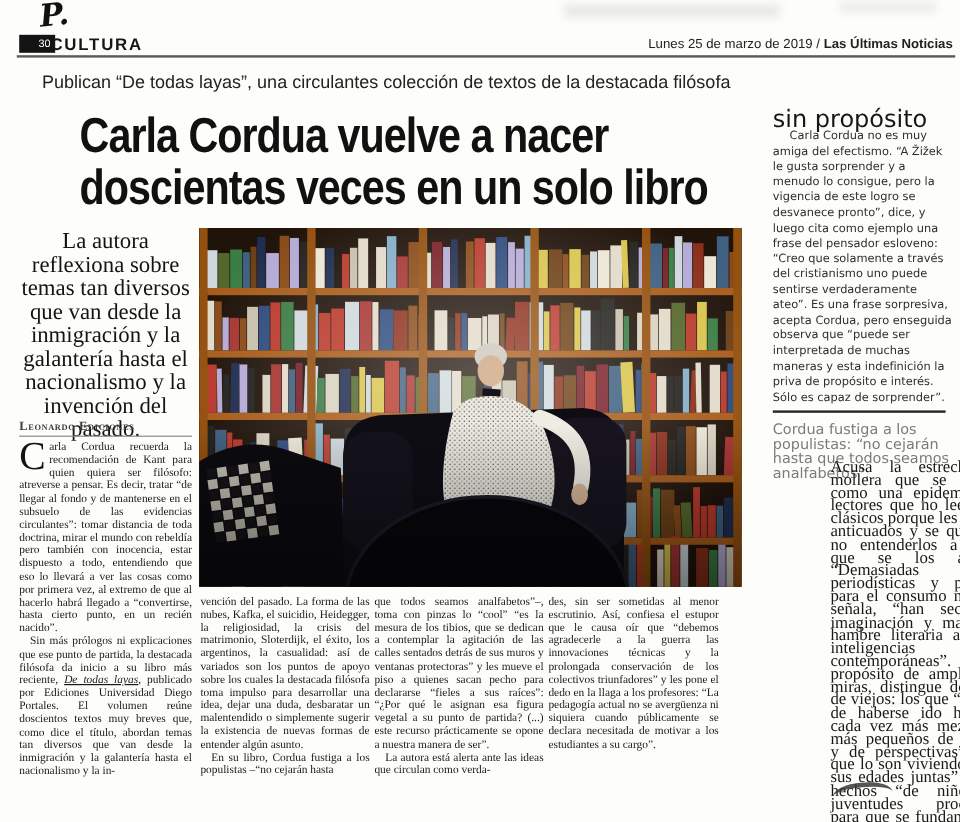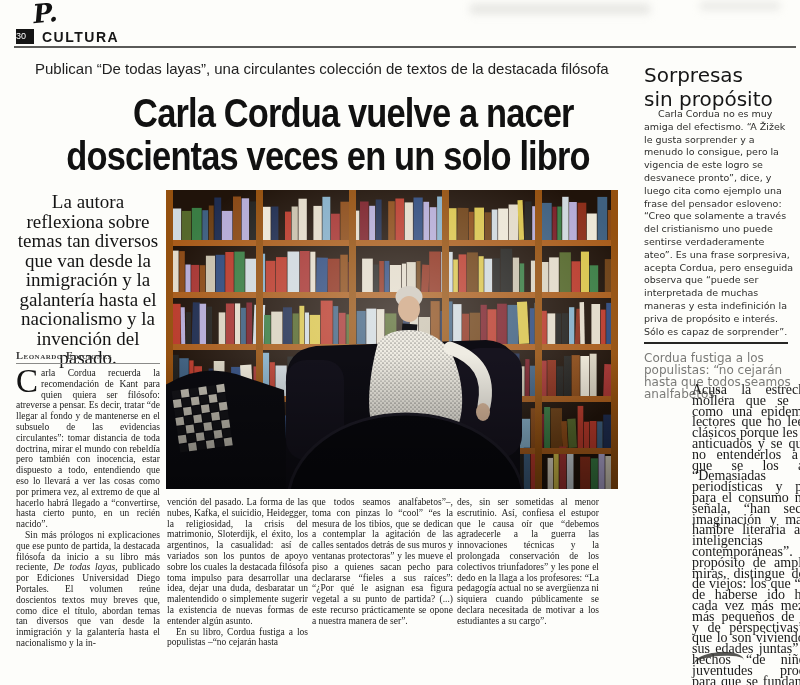--- a/index.html
+++ b/index.html
@@ -3,50 +3,50 @@
 <meta charset="utf-8">
 <style>
   html,body{margin:0;padding:0;background:#e8e8e6;}
   .page{position:relative;width:800px;height:685px;background:#fdfdfa;overflow:hidden;
         font-family:"Liberation Serif",serif;color:#1a1a1a;}
   
   .hand-mark{position:absolute;left:33px;top:-2px;font-family:"DejaVu Serif",serif;
         font-style:italic;font-size:26px;font-weight:700;color:#111;transform:rotate(-6deg);}
   .badge{position:absolute;left:16px;top:29px;width:18px;height:15px;background:#141414;
         color:#fff;font-family:"Liberation Sans",sans-serif;font-size:9px;font-weight:400;
-        line-height:15px;}
+        text-align:center;line-height:15px;padding-left:12px;}
   .section-title{position:absolute;left:42px;top:29px;font-family:"Liberation Sans",sans-serif;
         font-size:14px;font-weight:700;letter-spacing:1.5px;color:#161616;}
   .dateline{position:absolute;right:6px;top:31px;font-family:"Liberation Sans",sans-serif;
         font-size:11px;color:#222;white-space:nowrap;}
   .dateline .paper{font-weight:700;}
   .masthead-rule{position:absolute;left:14px;right:4px;top:46px;height:2px;background:#5a5a58;}
   
   .kicker{position:absolute;left:35px;top:60px;width:592px;font-family:"Liberation Sans",sans-serif;
         font-size:15px;color:#222;}
-  .headline{position:absolute;left:18px;top:92px;width:604px;text-align:right;}
+  .headline{position:absolute;left:18px;top:92px;width:604px;text-align:left;}
   .headline span{display:block;font-family:"Liberation Sans",sans-serif;font-weight:700;
         font-size:41px;line-height:43px;color:#111;letter-spacing:-1px;white-space:nowrap;
         transform:scaleX(.84);transform-origin:50% 50%;}
   
   .lede{position:absolute;left:16px;top:192px;width:144px;font-size:19px;line-height:19.5px;
         text-align:center;color:#141414;}
   .byline{position:absolute;left:16px;top:350px;width:144px;font-variant:small-caps;
         font-weight:700;font-size:10.5px;letter-spacing:.5px;color:#3c3c3c;
         border-bottom:1px solid #8a8a88;padding-bottom:2px;}
   
   .bodycol{position:absolute;font-size:9.5px;line-height:10.8px;text-align:justify;color:#191919;}
   .bodycol p{margin:0;}
   .bodycol p.indent{text-indent:9px;}
   .dropcap{float:left;font-size:33px;line-height:27px;padding-right:3px;color:#141414;}
   .col1{left:16px;top:368px;width:144px;height:320px;}
   .col2{left:167px;top:497px;width:141px;height:192px;}
   .col3{left:312px;top:497px;width:141px;height:192px;}
   .col4{left:457px;top:497px;width:142px;height:192px;}
-  .ital{font-style:italic;}
+  .ital{font-style:italic;text-decoration:underline;}
   
   .photo{position:absolute;left:166px;top:190px;width:452px;height:299px;background:#20130a;}
   .photo svg{display:block;}
   
   .side-title{position:absolute;left:644px;top:63px;width:152px;font-family:"DejaVu Sans",sans-serif;
         font-size:20px;line-height:24px;font-weight:400;color:#161616;}
   .side-body{position:absolute;left:644px;top:108px;width:152px;font-family:"DejaVu Sans",sans-serif;
         font-size:9.5px;line-height:12.8px;color:#2e2e2c;}
   .side-body p{margin:0;text-indent:14px;}
   .side-rule{position:absolute;left:644px;top:342px;width:144px;height:2px;background:#262624;}
@@ -66,20 +66,21 @@
 <body>
 
 <div class="page">
 
   <div class="noise1"></div>
   <div class="noise2"></div>
 
   <div class="hand-mark">P.</div>
   <div class="badge">30</div>
   <div class="section-title">CULTURA</div>
+  <div class="dateline"><span>Lunes 25 de marzo de 2019 / </span><span class="paper">Las Últimas Noticias</span></div>
   <div class="masthead-rule"></div>
 
   <div class="kicker">Publican “De todas layas”, una circulantes colección de textos de la destacada filósofa</div>
   <div class="headline">
     <span>Carla Cordua vuelve a nacer</span>
     <span>doscientas veces en un solo libro</span>
   </div>
 
   <div class="lede">La autora reflexiona sobre temas tan diversos que van desde la inmigración y la galantería hasta el nacionalismo y la invención del pasado.</div>
   <div class="byline">Leonardo Ediciones</div>
@@ -474,27 +475,28 @@
   <div class="bodycol col1">
     <p class="para"><span class="dropcap">C</span><span>arla Cordua recuerda la recomendación de Kant para quien quiera ser filósofo: atreverse a pensar. Es decir, tratar “de llegar al fondo y de mantenerse en el subsuelo de las evidencias circulantes”: tomar distancia de toda doctrina, mirar el mundo con rebeldía pero también con inocencia, estar dispuesto a todo, entendiendo que eso lo llevará a ver las cosas como por primera vez, al extremo de que al hacerlo habrá llegado a “convertirse, hasta cierto punto, en un recién nacido”.</span></p>
     <p class="indent"><span>Sin más prólogos ni explicaciones que ese punto de partida, la destacada filósofa da inicio a su libro más reciente, </span><span class="ital">De todas layas</span><span>, publicado por Ediciones Universidad Diego Portales. El volumen reúne doscientos textos muy breves que, como dice el título, abordan temas tan diversos que van desde la inmigración y la galantería hasta el nacionalismo y la in-</span></p>
   </div>
   <div class="bodycol col2">
     <p>vención del pasado. La forma de las nubes, Kafka, el suicidio, Heidegger, la religiosidad, la crisis del matrimonio, Sloterdijk, el éxito, los argentinos, la casualidad: así de variados son los puntos de apoyo sobre los cuales la destacada filósofa toma impulso para desarrollar una idea, dejar una duda, desbaratar un malentendido o simplemente sugerir la existencia de nuevas formas de entender algún asunto.</p>
     <p class="indent">En su libro, Cordua fustiga a los populistas –“no cejarán hasta</p>
   </div>
   <div class="bodycol col3">
     <p>que todos seamos analfabetos”–, toma con pinzas lo “cool” “es la mesura de los tibios, que se dedican a contemplar la agitación de las calles sentados detrás de sus muros y ventanas protectoras” y les mueve el piso a quienes sacan pecho para declararse “fieles a sus raíces”: “¿Por qué le asignan esa figura vegetal a su punto de partida? (...) este recurso prácticamente se opone a nuestra manera de ser”.</p>
+    <p class="indent">La autora está alerta ante las ideas que circulan como verda-</p>
   </div>
   <div class="bodycol col4">
     <p>des, sin ser sometidas al menor escrutinio. Así, confiesa el estupor que le causa oír que “debemos agradecerle a la guerra las innovaciones técnicas y la prolongada conservación de los colectivos triunfadores” y les pone el dedo en la llaga a los profesores: “La pedagogía actual no se avergüenza ni siquiera cuando públicamente se declara necesitada de motivar a los estudiantes a su cargo”.</p>
   </div>
 
   <div class="side-title">
-    <span>Sorpresas</span><br>
+    <br>
     <span>sin propósito</span>
   </div>
   <div class="side-body">
     <p>Carla Cordua no es muy amiga del efectismo. “A Žižek le gusta sorprender y a menudo lo consigue, pero la vigencia de este logro se desvanece pronto”, dice, y luego cita como ejemplo una frase del pensador esloveno: “Creo que solamente a través del cristianismo uno puede sentirse verdaderamente ateo”. Es una frase sorpresiva, acepta Cordua, pero enseguida observa que “puede ser interpretada de muchas maneras y esta indefinición la priva de propósito e interés. Sólo es capaz de sorprender”.</p>
   </div>
   <div class="side-rule"></div>
   <div class="side-caption">Cordua fustiga a los populistas: “no cejarán hasta que todos seamos analfabetos”.</div>
   <div class="side-cont">
     <p>Acusa la estrechez de mollera que se propaga como una epidemia, con lectores que no leen a los clásicos porque les parecen anticuados y se quejan de no entenderlos a menos que se los adapten. “Demasiadas lecturas periodísticas y películas para el consumo masivo”, señala, “han secado la imaginación y matado el hambre literaria a ciertas inteligencias contemporáneas”. A propósito de amplitud de miras, distingue dos tipos de viejos: los que “resultan de haberse ido haciendo cada vez más mezquinos, más pequeños de estatura y de perspectivas” y los que lo son viviendo “todas sus edades juntas” y están hechos “de niñeces y juventudes procesadas, para que se fundan en una sola fruta sabrosa a punto de descomponerse”.</p>
   </div>

